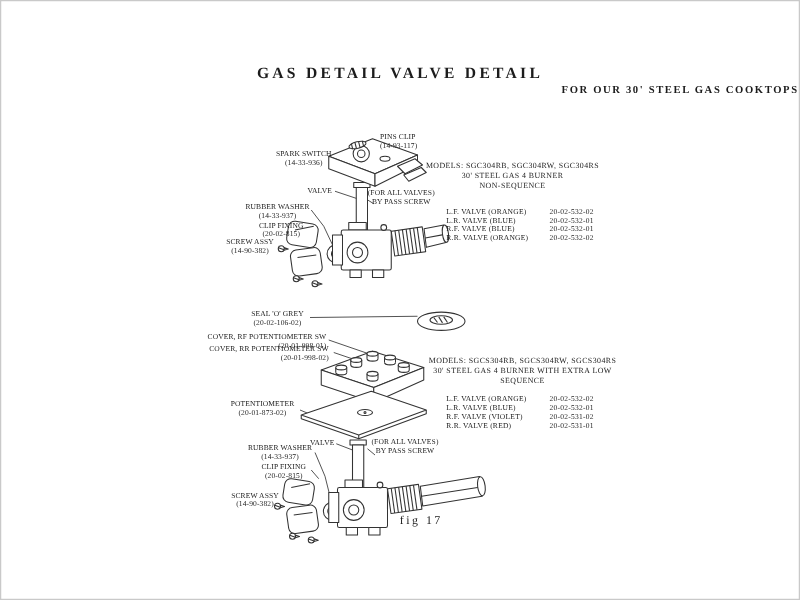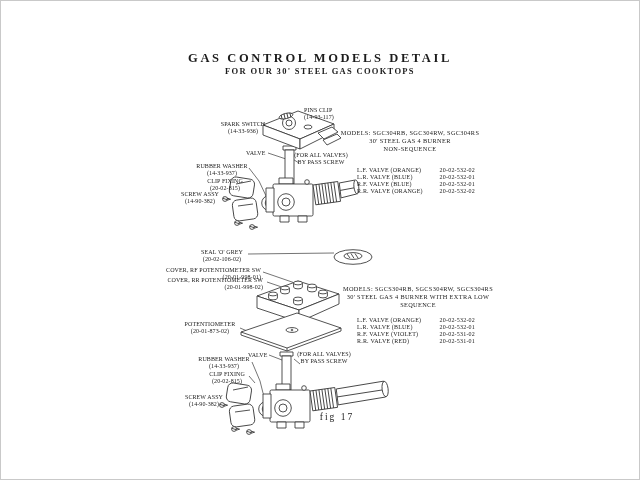--- a/index.html
+++ b/index.html
@@ -7,21 +7,21 @@
   .page {
     position:relative; width:640px; height:480px; background:#ffffff;
     border:1px solid #c9c9c9; overflow:hidden;
     font-family:"Liberation Serif", serif; color:#1c1c1c;
   }
   .title {
     position:absolute; top:50px; left:0; width:100%; text-align:center;
     font-size:12.5px; font-weight:bold; letter-spacing:2.6px; white-space:nowrap;
   }
   .subtitle {
-    position:absolute; top:65px; left:0; width:100%; text-align:center;
+    position:absolute; top:65px; left:0; width:100%; text-align:right;
     font-size:8.5px; font-weight:bold; letter-spacing:1.3px; white-space:nowrap;
   }
   .lbl { position:absolute; font-size:6px; line-height:1.12; letter-spacing:.1px; white-space:nowrap; }
   .lbl.c { text-align:center; }
   .lbl.r { text-align:right; }
   .models { position:absolute; text-align:center; font-size:6.3px; line-height:1.25; letter-spacing:.35px; white-space:nowrap; }
   .vrow { position:absolute; width:118px; display:flex; justify-content:space-between; font-size:6px; letter-spacing:.2px; white-space:nowrap; }
   .fig { position:absolute; top:411px; left:296px; width:80px; text-align:center; font-size:9.5px; letter-spacing:2px; }
   svg.art { position:absolute; left:0; top:0; }
   .art path, .art rect, .art circle, .art ellipse, .art line, .art polyline, .art polygon {
@@ -164,21 +164,21 @@
         <polygon class="wf" points="0,2 48,0 48,16 0,18"></polygon>
         <line x1="0" y1="10" x2="48" y2="8.5"></line>
         <ellipse class="wf" cx="48.5" cy="8" rx="3" ry="7.7"></ellipse>
       </g>
       <use href="#screw-glyph" transform="translate(221,404)"></use>
       <use href="#screw-glyph" transform="translate(233,428)"></use>
       <use href="#screw-glyph" transform="translate(248,431)"></use>
     </g>
   </svg>
 
-  <div class="title">GAS CONTROL MODELS DETAIL</div>
+  <div class="title">GAS DETAIL VALVE DETAIL</div>
   <div class="subtitle">FOR OUR 30' STEEL GAS COOKTOPS</div>
 
   <div class="lbl" style="left:303px;top:106px;">
     <div>PINS CLIP</div>
     <div>(14-93-117)</div>
   </div>
   <div class="lbl c" style="left:218px;top:120px;width:48px;">
     <div>SPARK SWITCH</div>
     <div>(14-33-936)</div>
   </div>

